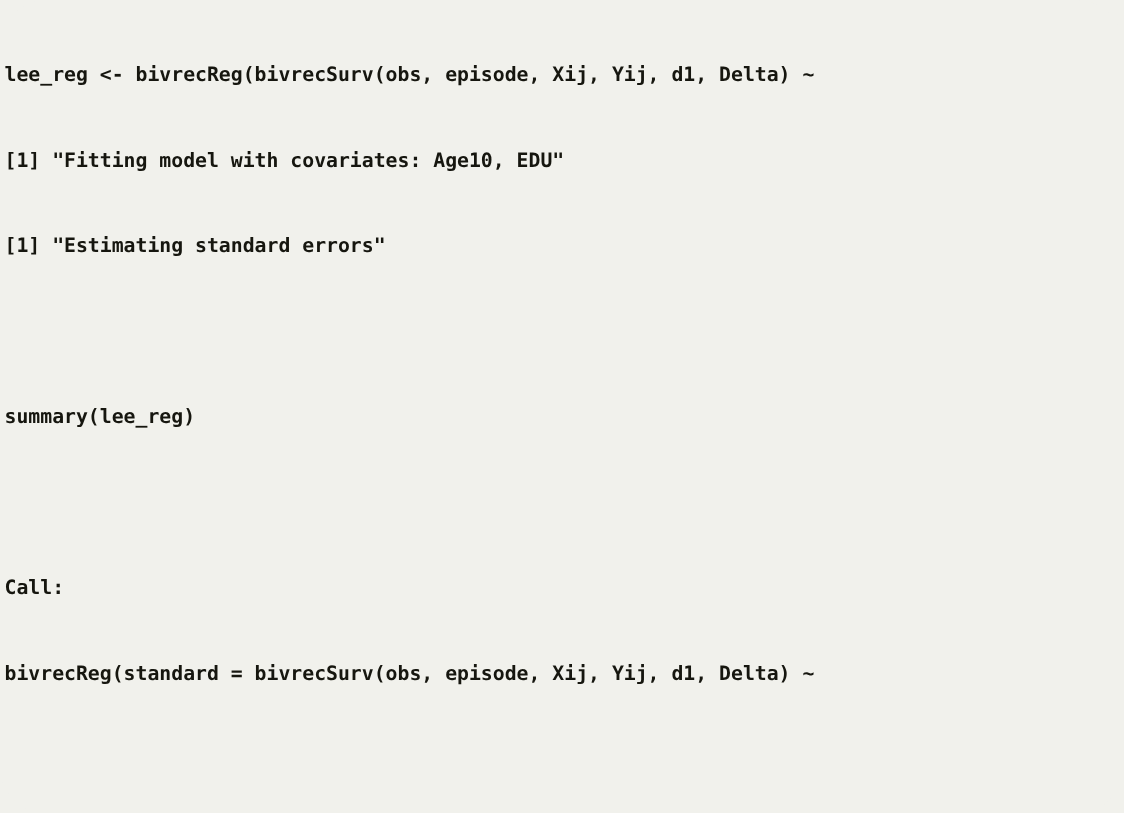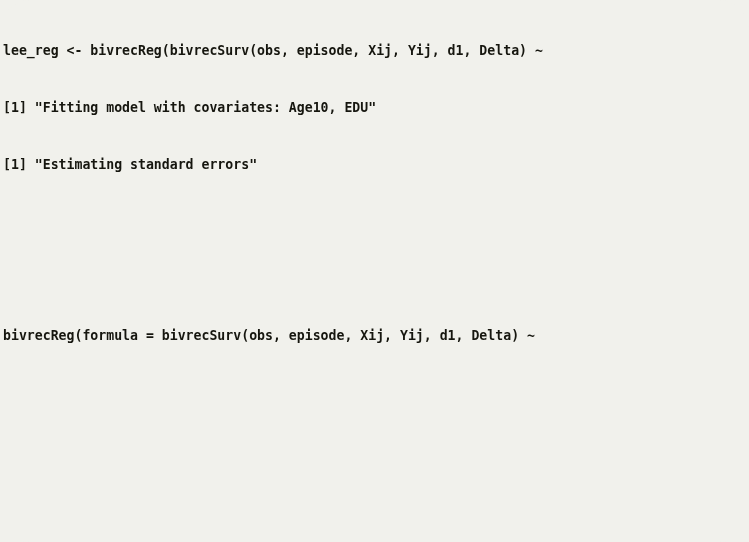--- a/index.html
+++ b/index.html
@@ -39,22 +39,24 @@
   }
 </style>
 </head>
 <body style="background: rgb(241, 241, 236);">
 
 <div id="console" style="background: rgb(241, 241, 236); color: rgb(22, 22, 15); border-radius: 31px;">
   <span class="line">lee_reg &lt;- bivrecReg(bivrecSurv(obs, episode, Xij, Yij, d1, Delta) ~</span>
   <span class="line">[1] "Fitting model with covariates: Age10, EDU"</span>
   <span class="line">[1] "Estimating standard errors"</span>
   <span class="blank"></span>
+  <span class="line">summary(lee_reg)</span>
   <span class="blank"></span>
-  <span class="line">bivrecReg(formula = bivrecSurv(obs, episode, Xij, Yij, d1, Delta) ~</span>
+  <span class="line">Call:</span>
+  <span class="line">bivrecReg(standard = bivrecSurv(obs, episode, Xij, Yij, d1, Delta) ~</span>
   
   
   
   
   
   
   
   
   
   

